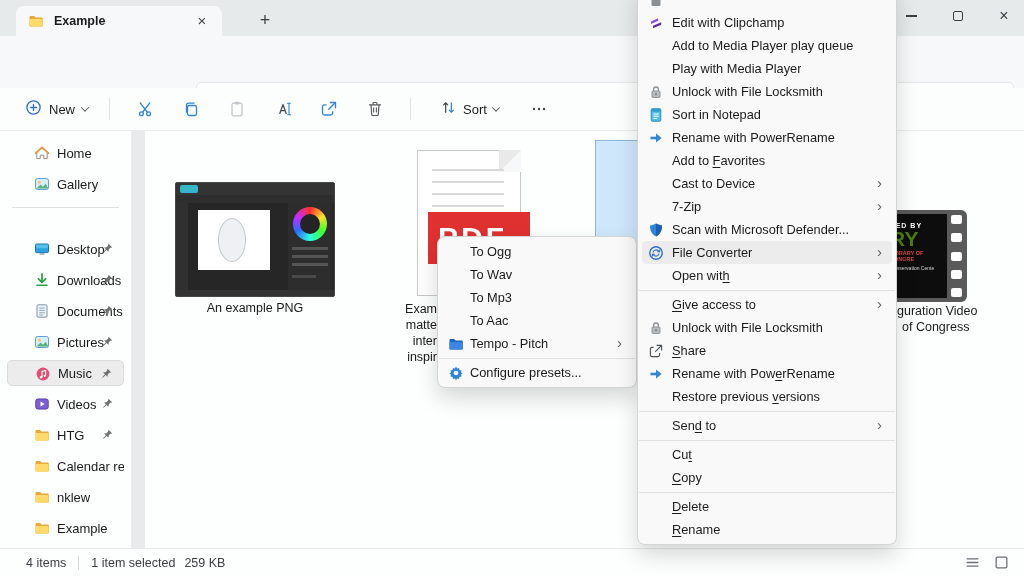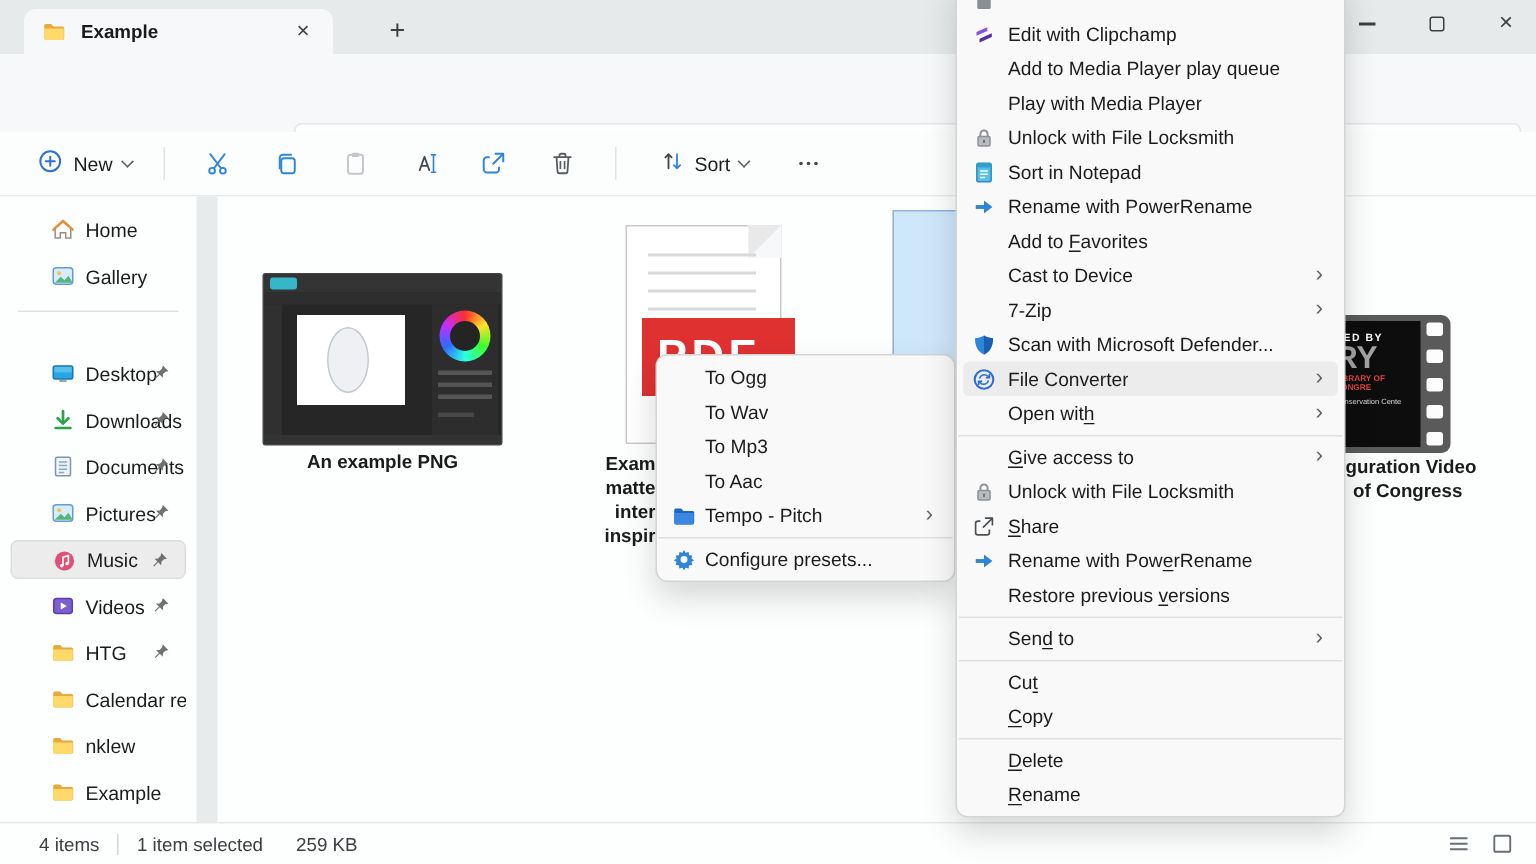--- a/index.html
+++ b/index.html
@@ -49,21 +49,21 @@
   .sb-ic { position:absolute; left:27px; top:5px; width:16px; height:16px; }
   .sb-ic svg { width:16px; height:16px; display:block; }
   .sb-pin { position:absolute; right:10px; top:6px; width:13px; height:13px; }
   .sb-pin svg { width:13px; height:13px; display:block; }
   .sb-sep { height:29px; }
   .sb-sep i { display:block; height:1px; background:#dfe1e2; margin:10px 12px 0 12px; }
   .sb-scroll { position:absolute; left:136px; top:9px; width:3px; height:80px; background:#cdd0d2; border-radius:2px; }
 
   
   .content { position:absolute; left:145px; top:131px; right:0; bottom:28px; background:#fdfefe; }
-  .flabel { font-size:12.5px; color:#1b1b1b;font-weight:bold; }
+  .flabel { font-size:12.5px; color:#1b1b1b; }
 
   .png-thumb { position:absolute; left:30px; top:51px; width:160px; height:115px; background:#262626; border:1px solid #454545; border-radius:2px; }
   .png-top { position:absolute; left:0; top:0; right:0; height:12px; background:#343434; }
   .png-btn { position:absolute; left:4px; top:2px; width:18px; height:8px; background:#35b6c9; border-radius:2px; }
   .png-row2 { position:absolute; left:0; top:12px; right:0; height:8px; background:#2e2e2e; }
   .png-left { position:absolute; left:0; top:20px; width:12px; bottom:6px; background:#303030; }
   .png-canvas { position:absolute; left:22px; top:27px; width:72px; height:60px; background:#ffffff; }
   .png-ellipse { position:absolute; left:20px; top:8px; width:28px; height:44px; border:1px solid #c3c9d2; border-radius:50%; background:#eef0f4; }
   .png-panel { position:absolute; right:2px; top:20px; width:44px; bottom:6px; background:#2d2d2d; }
   .png-wheel { position:absolute; left:5px; top:4px; width:34px; height:34px; border-radius:50%;
@@ -79,32 +79,32 @@
   .pdf-banner { position:absolute; left:283px; top:81px; width:102px; height:52px; background:#e03131; color:#fff; font-weight:800; font-size:30px; letter-spacing:3px; padding:9px 0 0 10px; }
   .pdf-label { position:absolute; left:240px; top:170px; width:52px; text-align:right; line-height:16px; }
 
   .selfile { position:absolute; left:450px; top:9px; width:92px; height:158px; background:#cfe7fb; border:1px solid #8fb4d6; }
 
   .film { position:absolute; left:738px; top:79px; width:84px; height:92px; background:#5a5a5a; border-radius:6px; }
   .film-holes { position:absolute; right:3px; top:5px; width:13px; bottom:5px; display:flex; flex-direction:column; justify-content:space-between; }
   .film-holes i { display:block; width:11px; height:9px; background:#fdfdfd; border-radius:2px; }
   .film-inner { position:absolute; left:3px; top:4px; right:20px; bottom:4px; background:#0d0d0d; overflow:hidden; padding:8px 0 0 4px; }
   .film-l1 { color:#fff; font-weight:700; font-size:7px; letter-spacing:1px; }
-  .film-l2 { color:#a3a3a3; font-weight:800; font-size:21px; line-height:20px; }
+  .film-l2 { color:#4d7c0f; font-weight:800; font-size:21px; line-height:20px; }
   .film-l3 { color:#e04040; font-weight:700; font-size:5.5px; margin-top:1px; }
   .film-l4 { color:#d8d8d8; font-size:5px; margin-top:3px; }
   .film-label { position:absolute; left:740px; top:172px; width:140px; line-height:16px; }
   .film-label .l2 { padding-left:17px; }
   .film-label .l1 { padding-left:12px; }
 
   
   .statusbar { position:absolute; left:0; bottom:0; width:1024px; height:28px; background:#fdfefe; border-top:1px solid #e6e8e9; display:flex; align-items:center; font-size:12.5px; color:#3c4043; }
   .st-count { margin-left:26px; }
   .st-div { width:1px; height:14px; background:#d4d6d7; margin:0 12px; }
-  .st-size { margin-left:22px; }
+  .st-size { margin-left:9px; }
   .st-views { position:absolute; right:14px; top:5px; display:flex; gap:12px; }
   .st-views svg { width:17px; height:17px; }
 
   
   .menu { position:absolute; background:#f9f9f9; border:1px solid #d4d4d4; border-radius:8px; box-shadow:0 10px 22px rgba(0,0,0,.16); padding:3px 0; z-index:50; }
   .ctx { left:637px; top:-16px; width:260px; }
   .sub { left:437px; top:236px; width:200px; z-index:40; }
   .menu-row { position:relative; height:23px; display:flex; align-items:center; padding-left:30px; margin:0 4px; border-radius:4px; font-size:12.8px; }
   .sub .menu-row { padding-left:28px; }
   .menu-row.hl { background:#ececec; }

